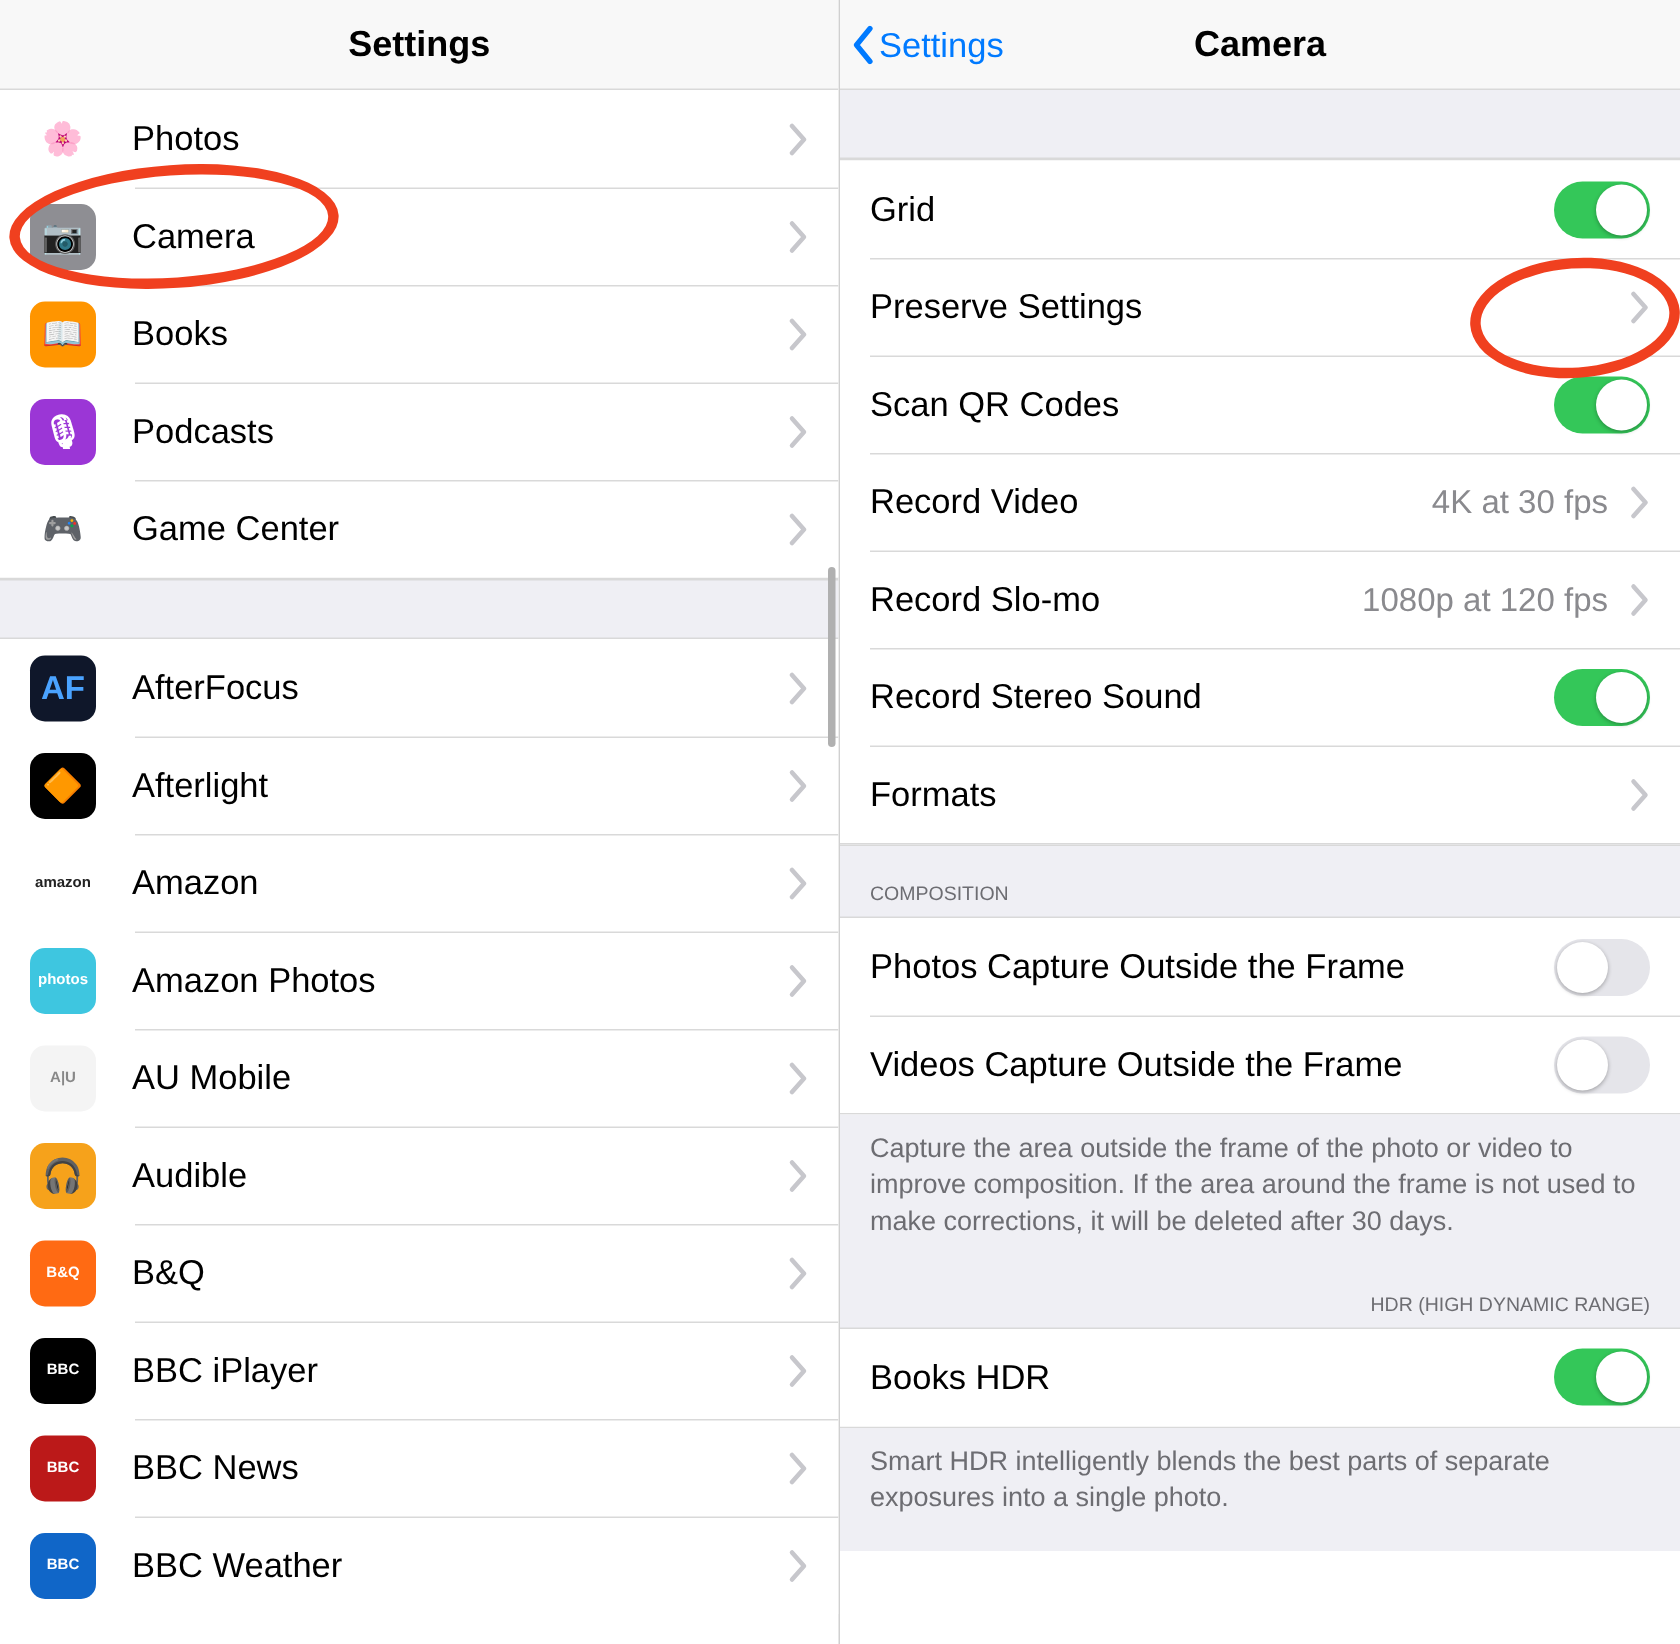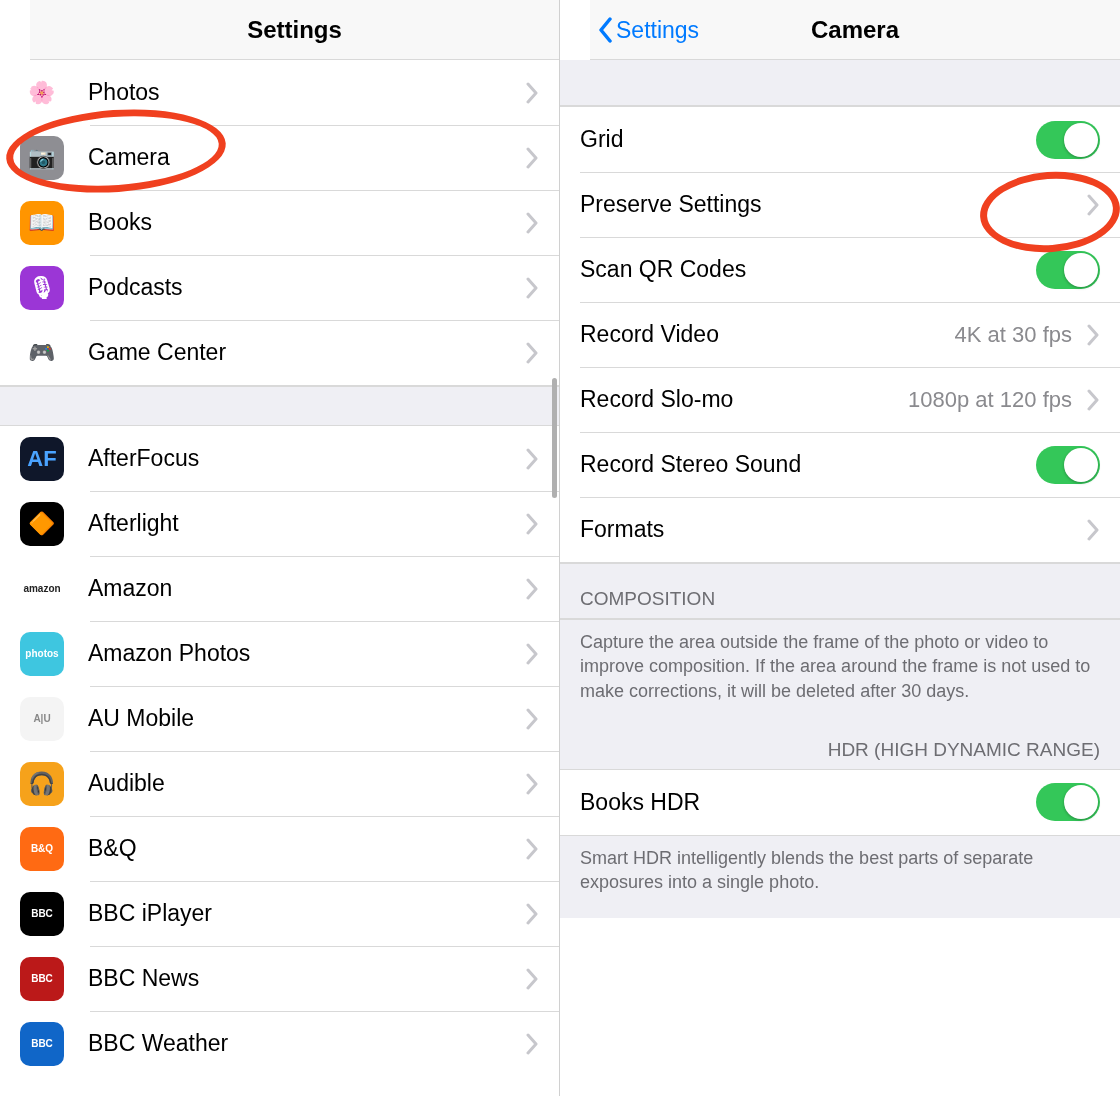--- a/index.html
+++ b/index.html
@@ -16,34 +16,33 @@
 
   
   .navbar {
     height: 60px;
     background: #f8f8f8;
     border-bottom: 1px solid #d9d9d9;
     display: flex;
     align-items: center;
     justify-content: center;
     position: relative;
-    margin-left: 30px;
   }
   .navbar .title { font-size: 24px; font-weight: 700; color:#000; }
   .back-btn {
     position: absolute; left: 8px; top: 0; height:60px;
     display:flex; align-items:center; gap:2px;
     color:#007aff; font-size:23px;
   }
   .back-btn svg { width:16px; height:26px; }
 
   
   .section-gap { height: 46px; background:#efeff4; border-bottom:1px solid #d9d9d9;}
   .section-gap.small { height: 40px;}
-  .section-header { color:#6d6d72; font-size:19px; padding: 24px 20px 8px 20px; background:#efeff4; border-bottom:1px solid #d9d9d9;}
+  .section-header { color:#6d6d72; font-size:13px; padding: 24px 20px 8px 20px; background:#efeff4; border-bottom:1px solid #d9d9d9;}
   .section-footer { color:#6d6d72; font-size:18px; padding: 10px 20px 24px 20px; background:#efeff4; line-height:1.35;}
   
   
   .row {
     display:flex; align-items:center;
     min-height: 65px;
     padding: 0 20px;
     background:#fff;
     position:relative;
   }
@@ -281,20 +280,34 @@
     <span class="label">Formats</span>
     <span class="spacer"></span>
         <svg class="chev" viewBox="0 0 14 22">
           <path d="M3 2 L11 11 L3 20"></path>
         </svg>
   </div>
     </div>
 
   <div class="section-header group-top">COMPOSITION</div>
   <div id="right-group2" class="group-bottom">
+      <div class="row">
+    <span class="label">Photos Capture Outside the Frame</span>
+    <span class="spacer"></span>
+        <div class="toggle ">
+          <div class="knob"></div>
+        </div>
+  </div>
+      <div class="row">
+    <span class="label">Videos Capture Outside the Frame</span>
+    <span class="spacer"></span>
+        <div class="toggle ">
+          <div class="knob"></div>
+        </div>
+  </div>
     </div>
   <div class="section-footer">Capture the area outside the frame of the photo or video to improve composition. If the area around the frame is not used to make corrections, it will be deleted after 30 days.</div>
 
   <div class="section-header" style="padding-top:12px;text-align:right;">HDR (HIGH DYNAMIC RANGE)</div>
   <div id="right-group3" class="group-bottom">
       <div class="row">
     <span class="label">Books HDR</span>
     <span class="spacer"></span>
         <div class="toggle on">
           <div class="knob"></div>

